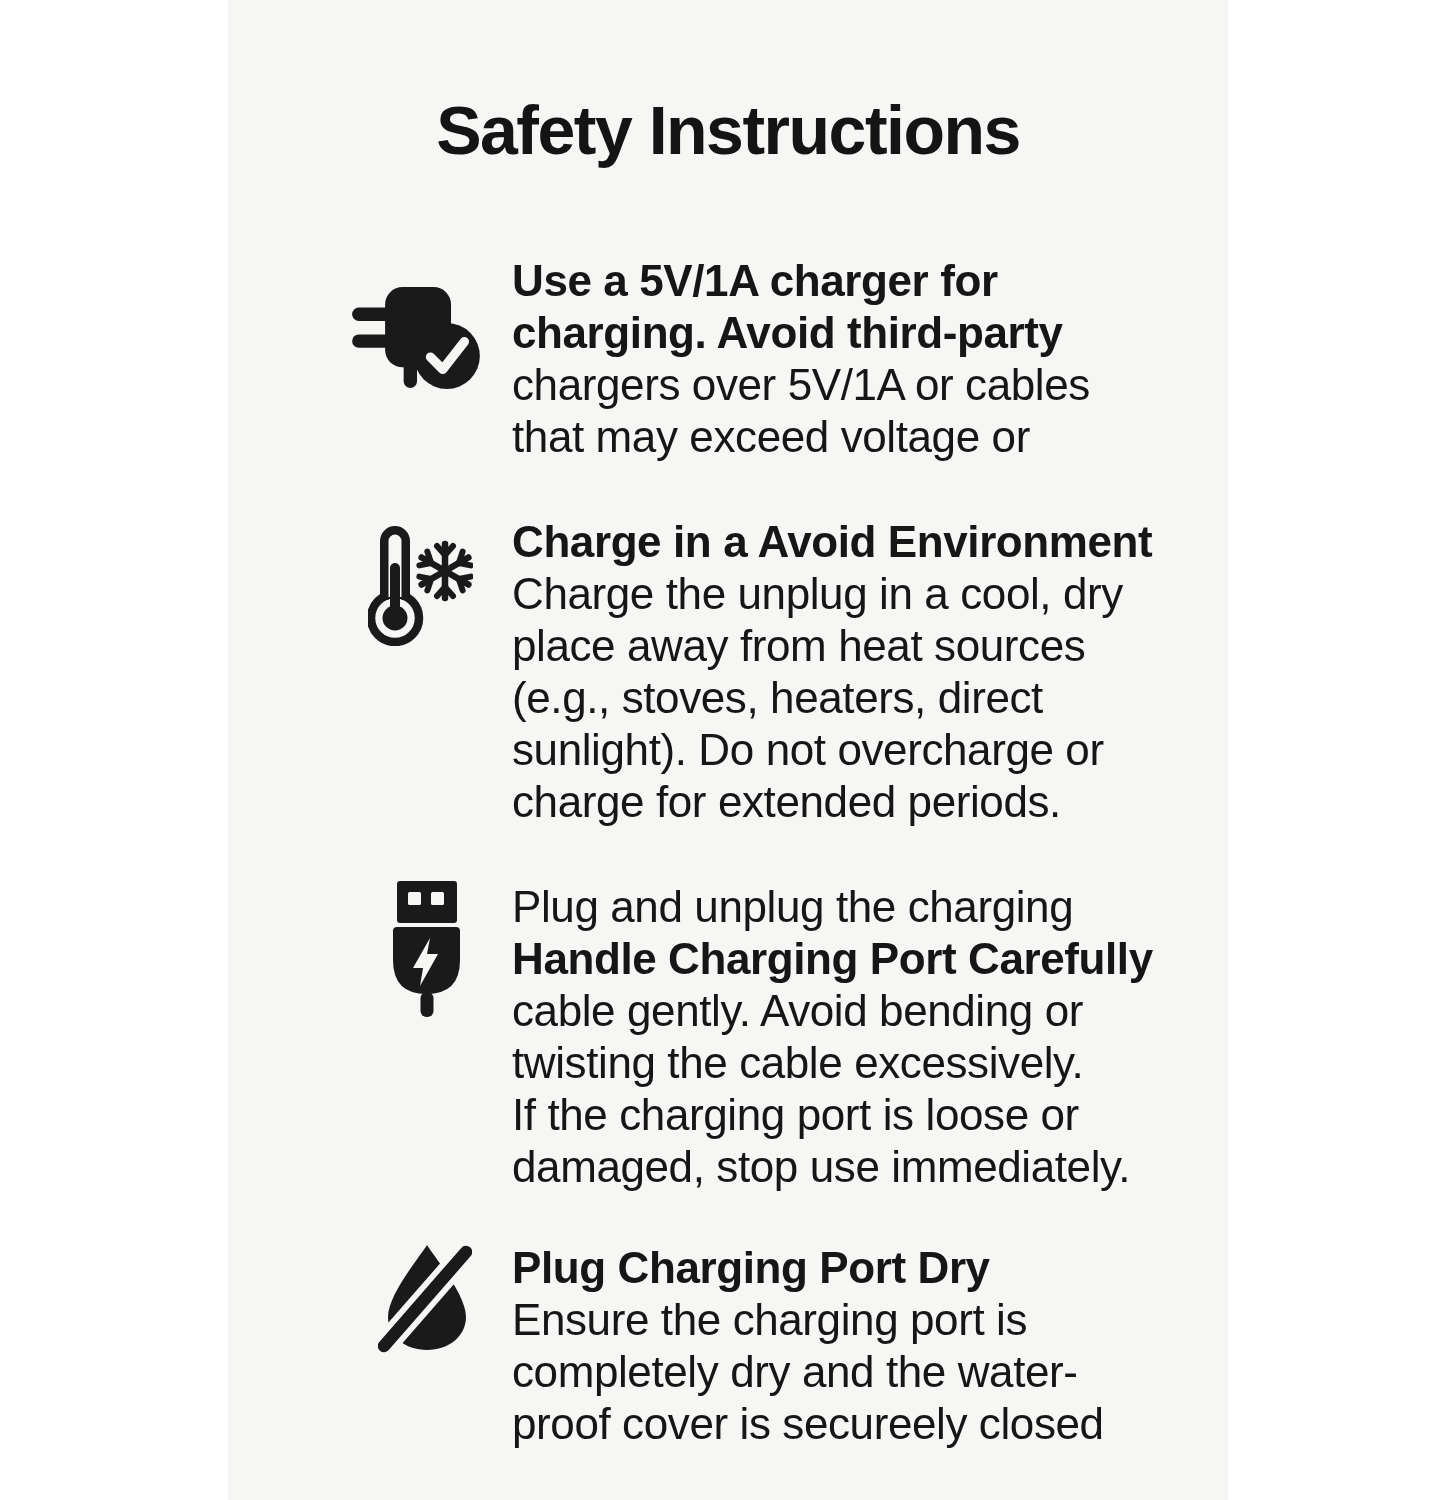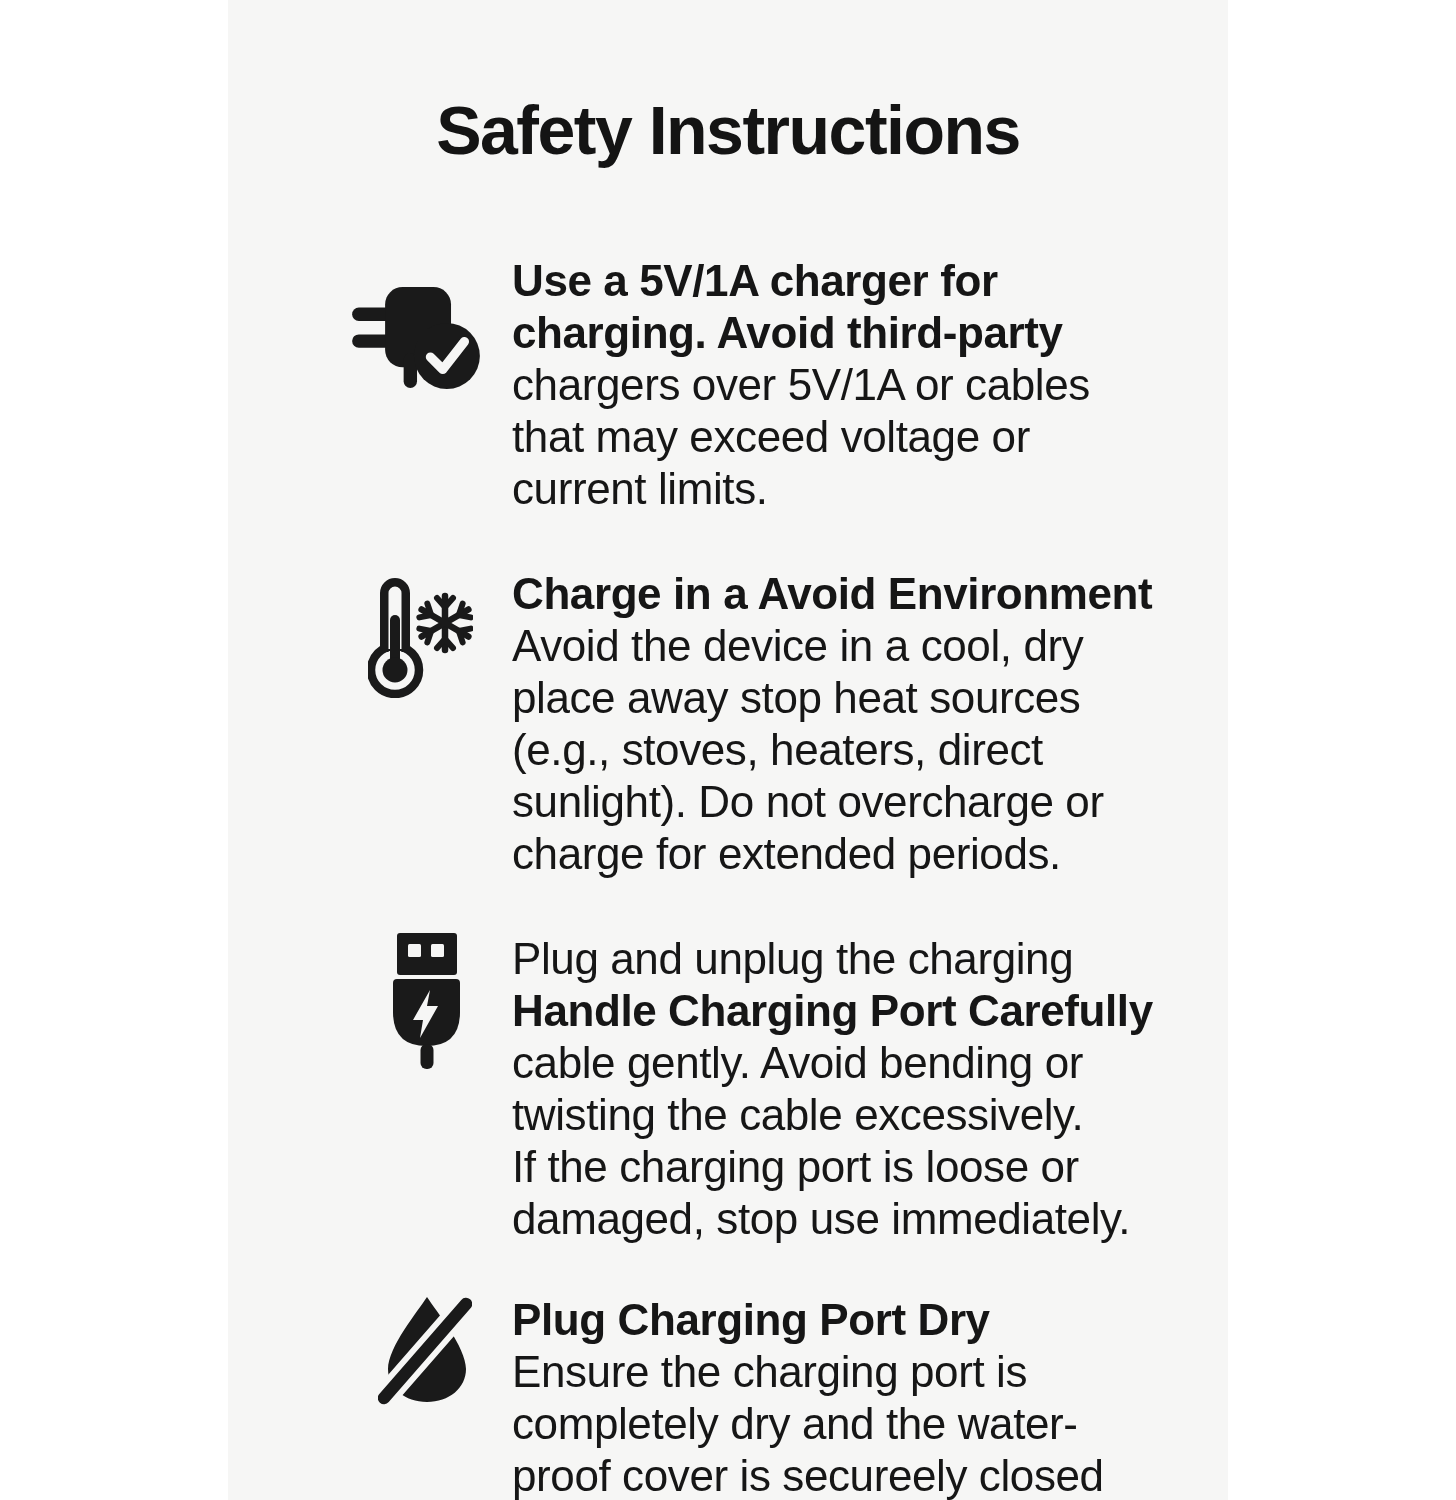--- a/index.html
+++ b/index.html
@@ -69,21 +69,20 @@
           <circle cx="92" cy="67" r="32"></circle>
         </g>
         <polyline points="76,68 88,80 109,53" fill="none" stroke="#f6f6f5" stroke-width="9" stroke-linecap="round" stroke-linejoin="round"></polyline>
       </svg>
     </div>
     <div class="text-col">
       <div class="line b">Use a 5V/1A charger for</div>
       <div class="line b">charging. Avoid third-party</div>
       <div class="line">chargers over 5V/1A or cables</div>
       <div class="line">that may exceed voltage or</div>
-      <div class="line">current limits.</div>
     </div>
   </section>
 
   <section class="row r2">
     <div class="icon-col">
       <svg class="icon i-thermo" width="105" height="120" viewBox="0 0 105 120" xmlns="http://www.w3.org/2000/svg">
 
         <circle cx="27" cy="92" r="24" fill="none" stroke="#1a1a1a" stroke-width="8.5"></circle>
 
         <rect x="13.5" y="0" width="27" height="71" fill="#f6f6f5"></rect>
@@ -107,22 +106,22 @@
           <g transform="rotate(120)">
             <line x1="0" y1="-27" x2="0" y2="27" stroke-width="6.5"></line>
             <path d="M-8,-25 L0,-16 L8,-25" stroke-width="6"></path>
             <path d="M-8,25 L0,16 L8,25" stroke-width="6"></path>
           </g>
         </g>
       </svg>
     </div>
     <div class="text-col">
       <div class="line b">Charge in a Avoid Environment</div>
-      <div class="line">Avoid the device in a cool, dry</div>
-      <div class="line">place away stop heat sources</div>
+      <div class="line">Charge the unplug in a cool, dry</div>
+      <div class="line">place away from heat sources</div>
       <div class="line">(e.g., stoves, heaters, direct</div>
       <div class="line">sunlight). Do not overcharge or</div>
       <div class="line">charge for extended periods.</div>
     </div>
   </section>
 
   <section class="row r3">
     <div class="icon-col">
       <svg class="icon i-usb" width="68" height="136" viewBox="0 0 68 136" xmlns="http://www.w3.org/2000/svg">
         <g fill="#1a1a1a">

